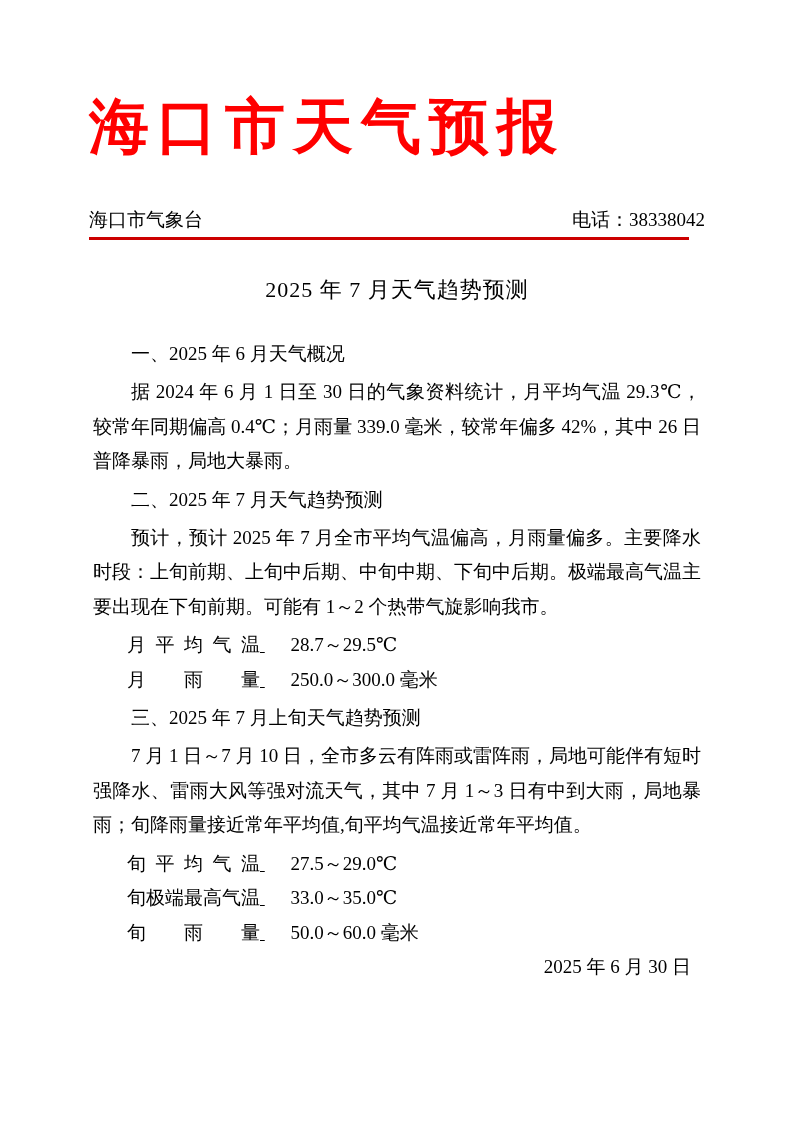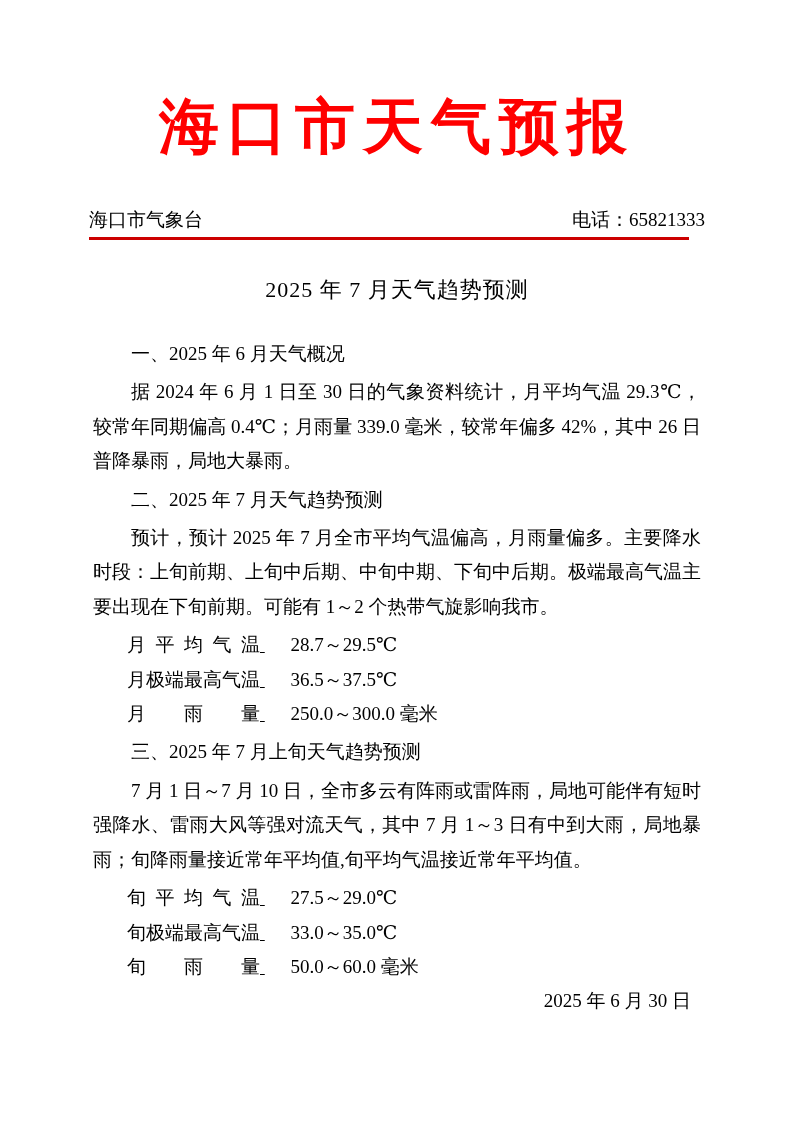--- a/index.html
+++ b/index.html
@@ -19,21 +19,21 @@
     width: 794px;
     height: 1123px;
     background: #ffffff;
     padding: 0 89px;
   }
   .doc-title {
     margin-top: 94px;
     font-size: 60px;
     line-height: 66px;
     font-weight: bold;
-    text-align: center;
+    text-align: left;
     letter-spacing: 8px;
     color: var(--title-red);
     white-space: nowrap;
   }
   .header-row {
     margin-top: 48px;
     display: flex;
     justify-content: space-between;
     align-items: flex-end;
     font-size: 19px;
@@ -92,42 +92,38 @@
 </style>
 </head>
 <body>
 
 <div class="page">
 
   <h1 class="doc-title">海口市天气预报</h1>
 
   <div class="header-row">
     <span>海口市气象台</span>
-    <span>电话：65821333</span>
+    <span>电话：38338042</span>
   </div>
 
   <div class="header-rule"></div>
 
   <h2 class="doc-subtitle">2025 年 7 月天气趋势预测</h2>
 
   <div class="doc-body">
 
     <p class="section-heading">一、2025 年 6 月天气概况</p>
     <p>据 2024 年 6 月 1 日至 30 日的气象资料统计，月平均气温 29.3℃，较常年同期偏高 0.4℃；月雨量 339.0 毫米，较常年偏多 42%，其中 26 日普降暴雨，局地大暴雨。</p>
 
     <p class="section-heading">二、2025 年 7 月天气趋势预测</p>
     <p>预计，预计 2025 年 7 月全市平均气温偏高，月雨量偏多。主要降水时段：上旬前期、上旬中后期、中旬中期、下旬中后期。极端最高气温主要出现在下旬前期。可能有 1～2 个热带气旋影响我市。</p>
 
     <div class="spec-row">
       <span class="spec-label">月平均气温</span>
       <span class="spec-value">28.7～29.5℃</span>
-    </div>
-    <div class="spec-row">
-      <span class="spec-label">月极端最高气温</span>
-      <span class="spec-value">36.5～37.5℃</span>
     </div>
     <div class="spec-row">
       <span class="spec-label">月雨量</span>
       <span class="spec-value">250.0～300.0 毫米</span>
     </div>
 
     <p class="section-heading">三、2025 年 7 月上旬天气趋势预测</p>
     <p>7 月 1 日～7 月 10 日，全市多云有阵雨或雷阵雨，局地可能伴有短时强降水、雷雨大风等强对流天气，其中 7 月 1～3 日有中到大雨，局地暴雨；旬降雨量接近常年平均值,旬平均气温接近常年平均值。</p>
 
     <div class="spec-row">

